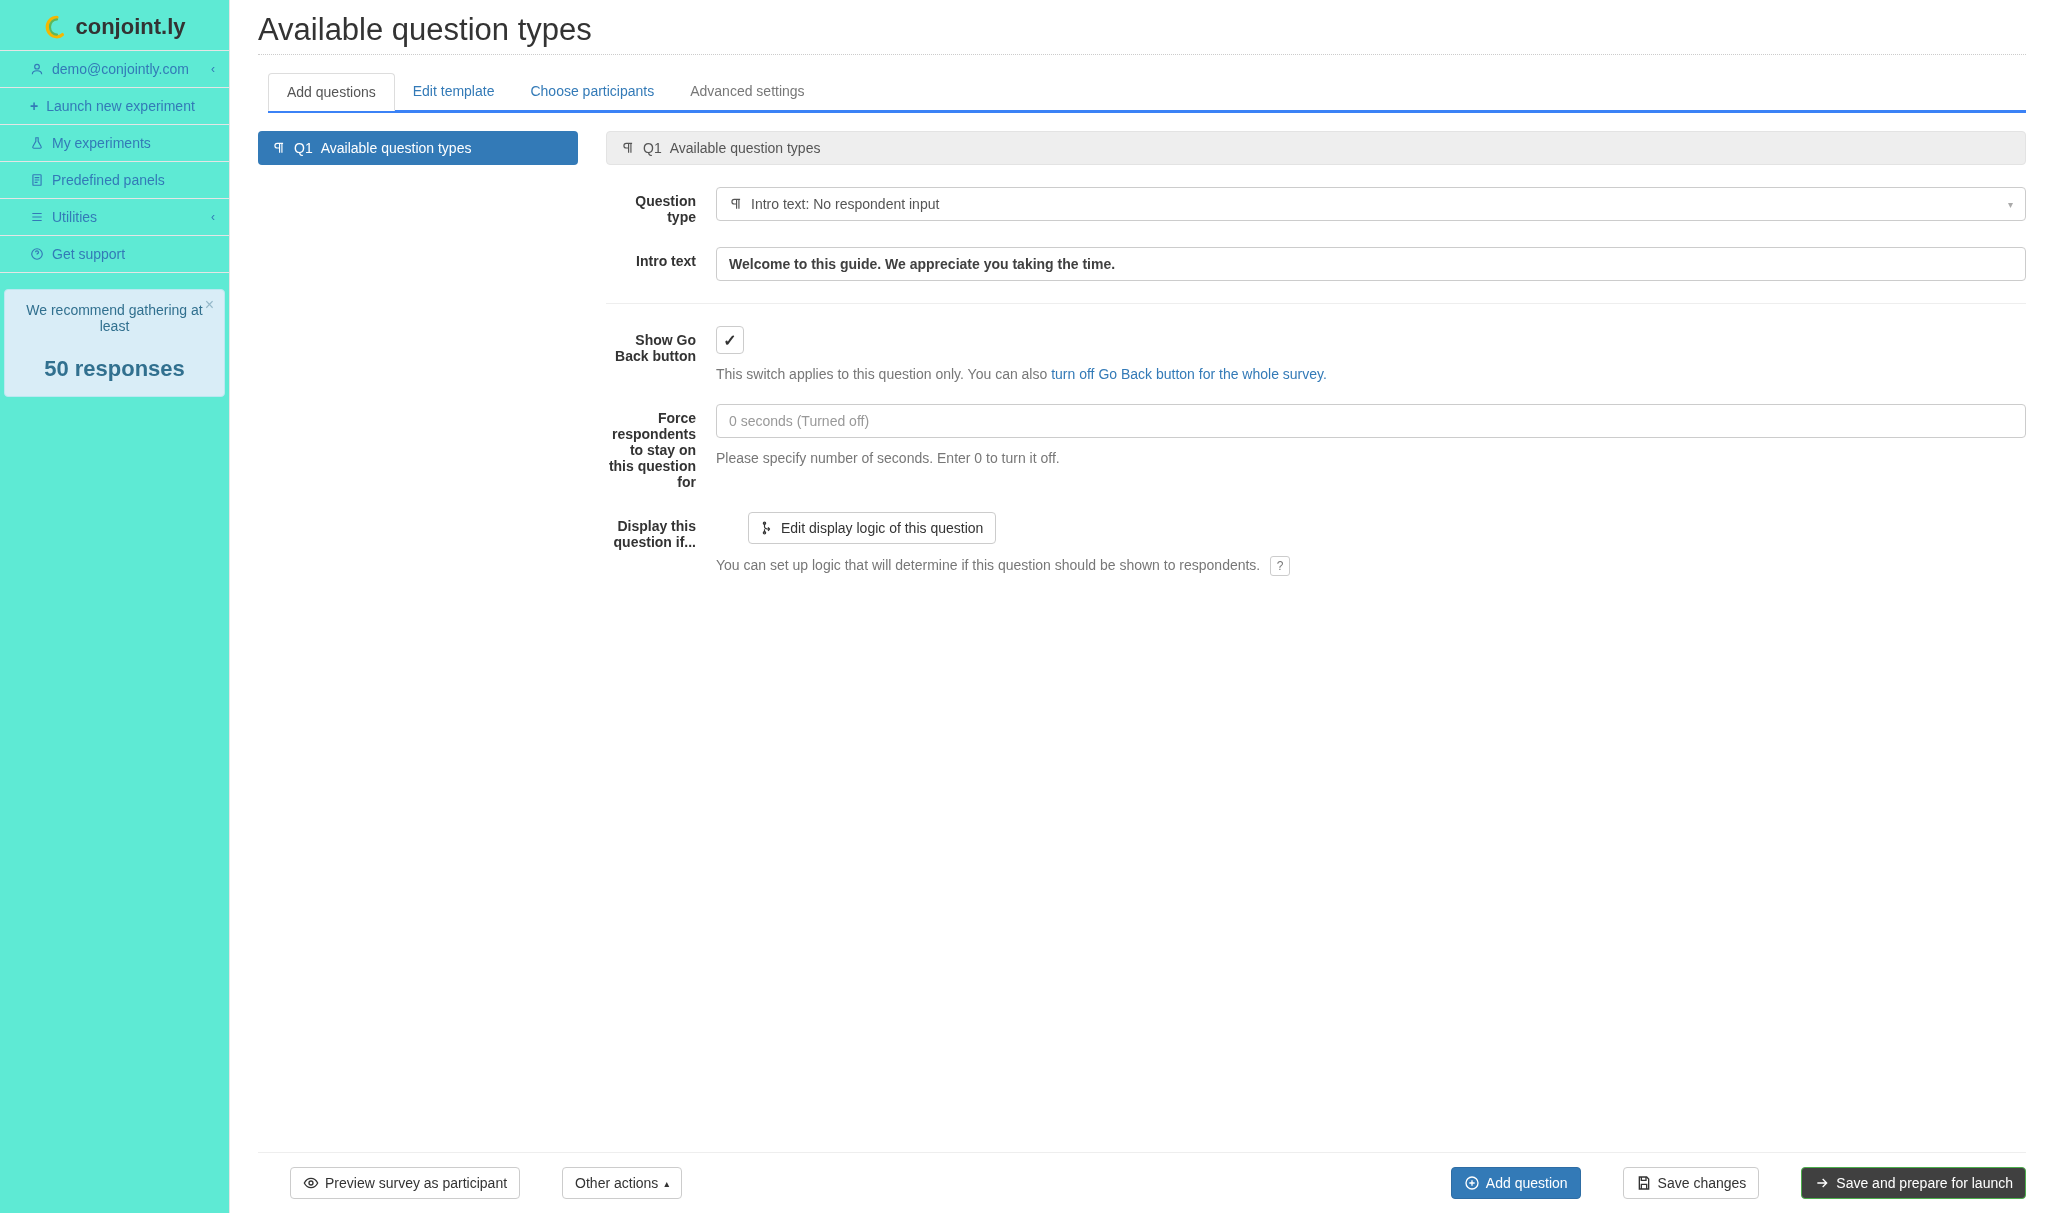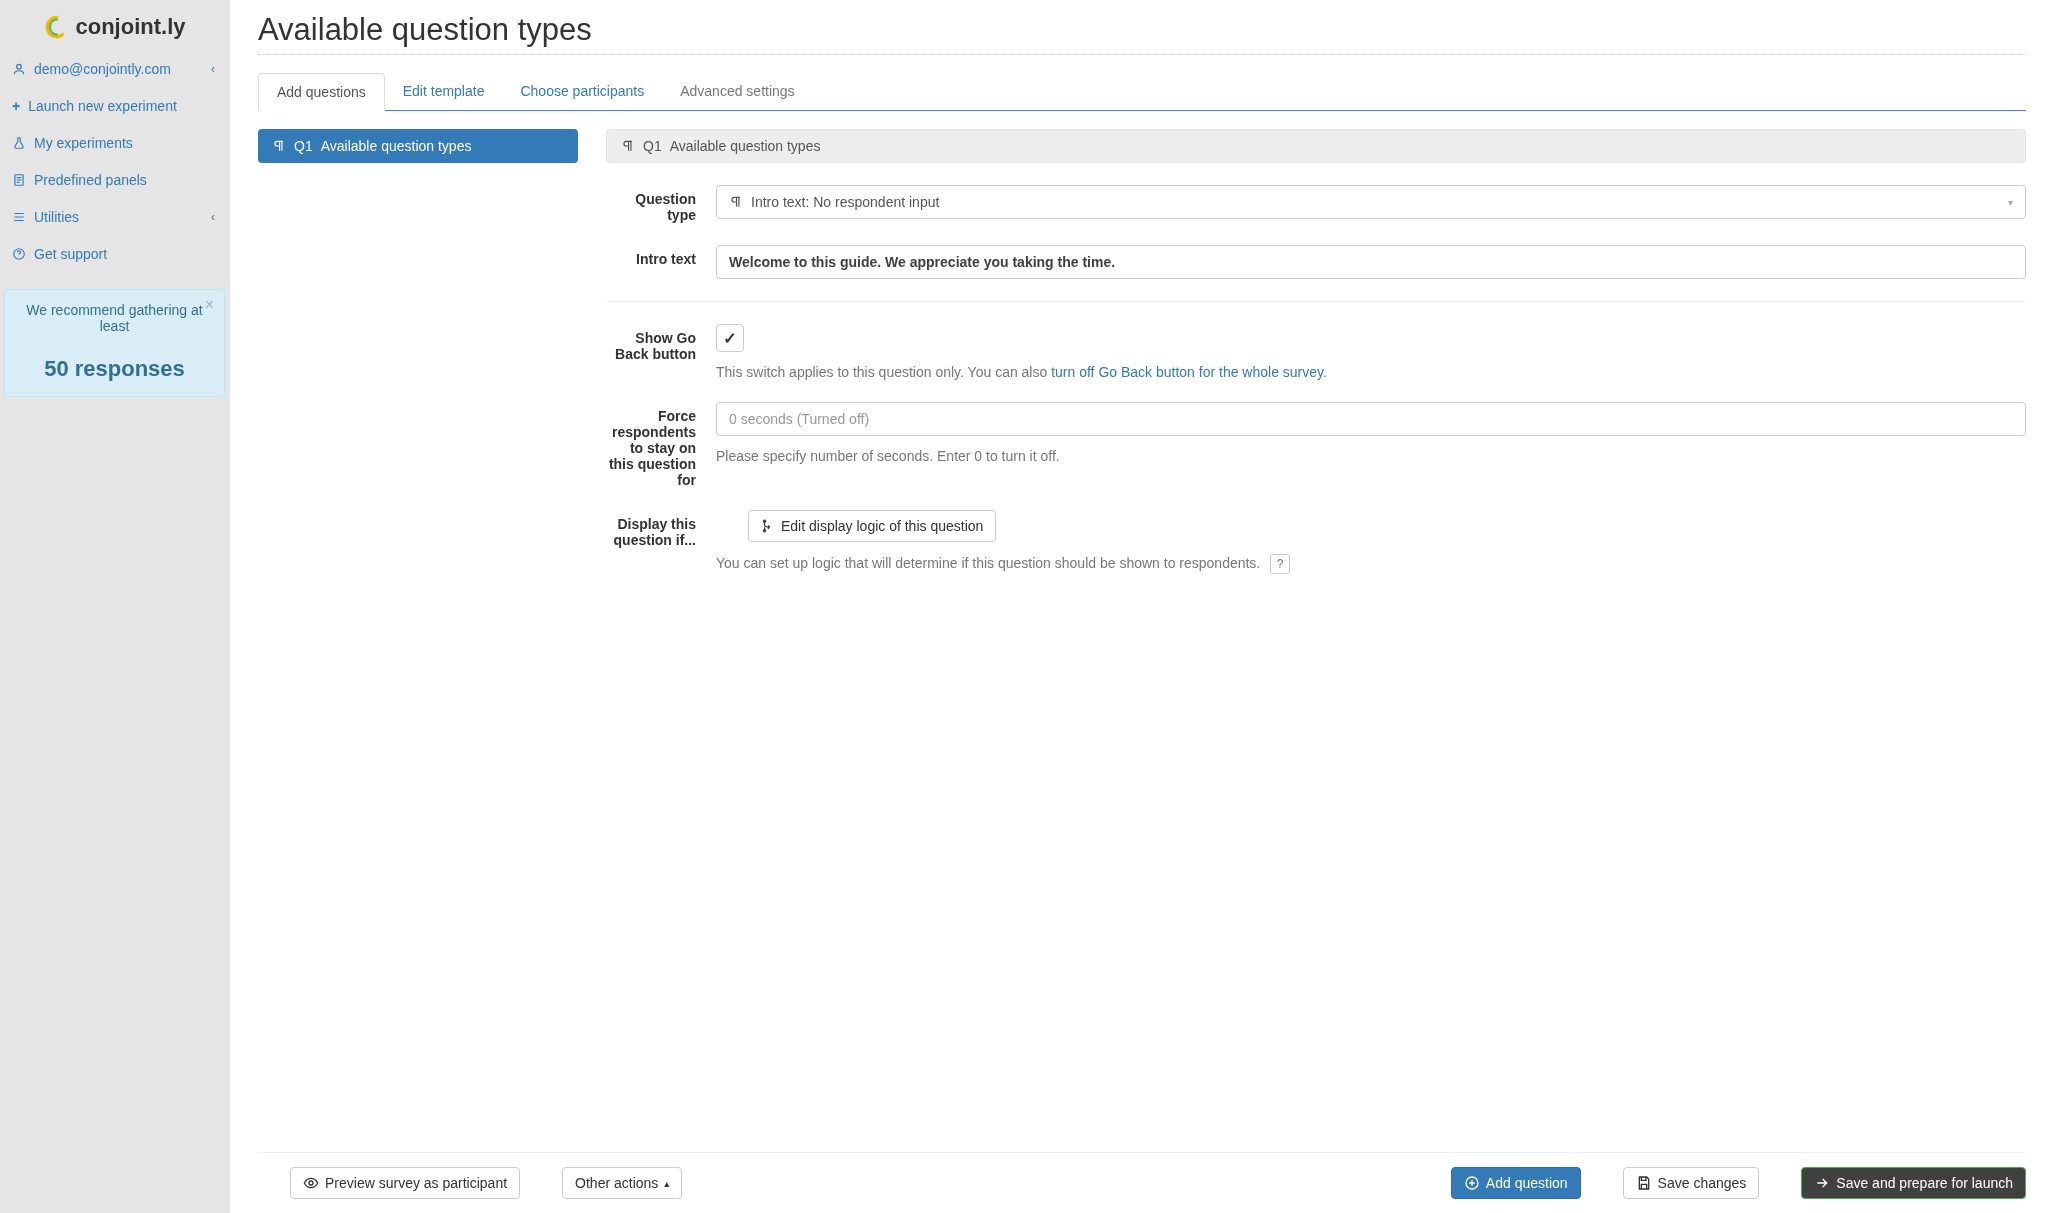--- a/index.html
+++ b/index.html
@@ -10,42 +10,42 @@
     color: #333;
     background: #fff;
     display: flex;
     min-height: 100vh;
   }
   a { text-decoration: none; }
 
   
   .sidebar {
     width: 230px;
-    background: #e5e5e5;
+    background: #5eead4;
     border-right: 1px solid #e5e5e5;
     display: flex;
     flex-direction: column;
     flex-shrink: 0;
   }
   .logo {
     display: flex;
     align-items: center;
     justify-content: center;
     gap: 6px;
     padding: 14px 12px 10px;
     font-weight: 700;
     font-size: 22px;
     color: #333;
     border-bottom: 1px solid #e5e5e5;
   }
   .logo svg { flex-shrink: 0; }
   .nav-item {
     display: flex;
     align-items: center;
-    padding: 10px 12px;
+    padding: 10px 30px;
     color: #337ab7;
     border-bottom: 1px solid #e5e5e5;
     cursor: pointer;
     position: relative;
     gap: 8px;
     font-size: 14px;
   }
   .nav-item .chev {
     position: absolute;
     right: 14px;
@@ -90,22 +90,23 @@
   h1.page-title {
     font-size: 31px;
     font-weight: 500;
     color: #333;
     margin-bottom: 4px;
     border-bottom: 1px dotted #ccc;
     padding-bottom: 6px;
   }
   .tabs {
     display: flex;
-    border-bottom: 1px solid #3b82f6;
+    border-bottom: 3px solid #3b82f6;
     margin-top: 14px;
+    margin-left: 10px;
   }
   .tab {
     padding: 10px 18px;
     color: #337ab7;
     cursor: pointer;
     font-size: 14px;
   }
   .tab.active {
     color: #555;
     border: 1px solid #ddd;

